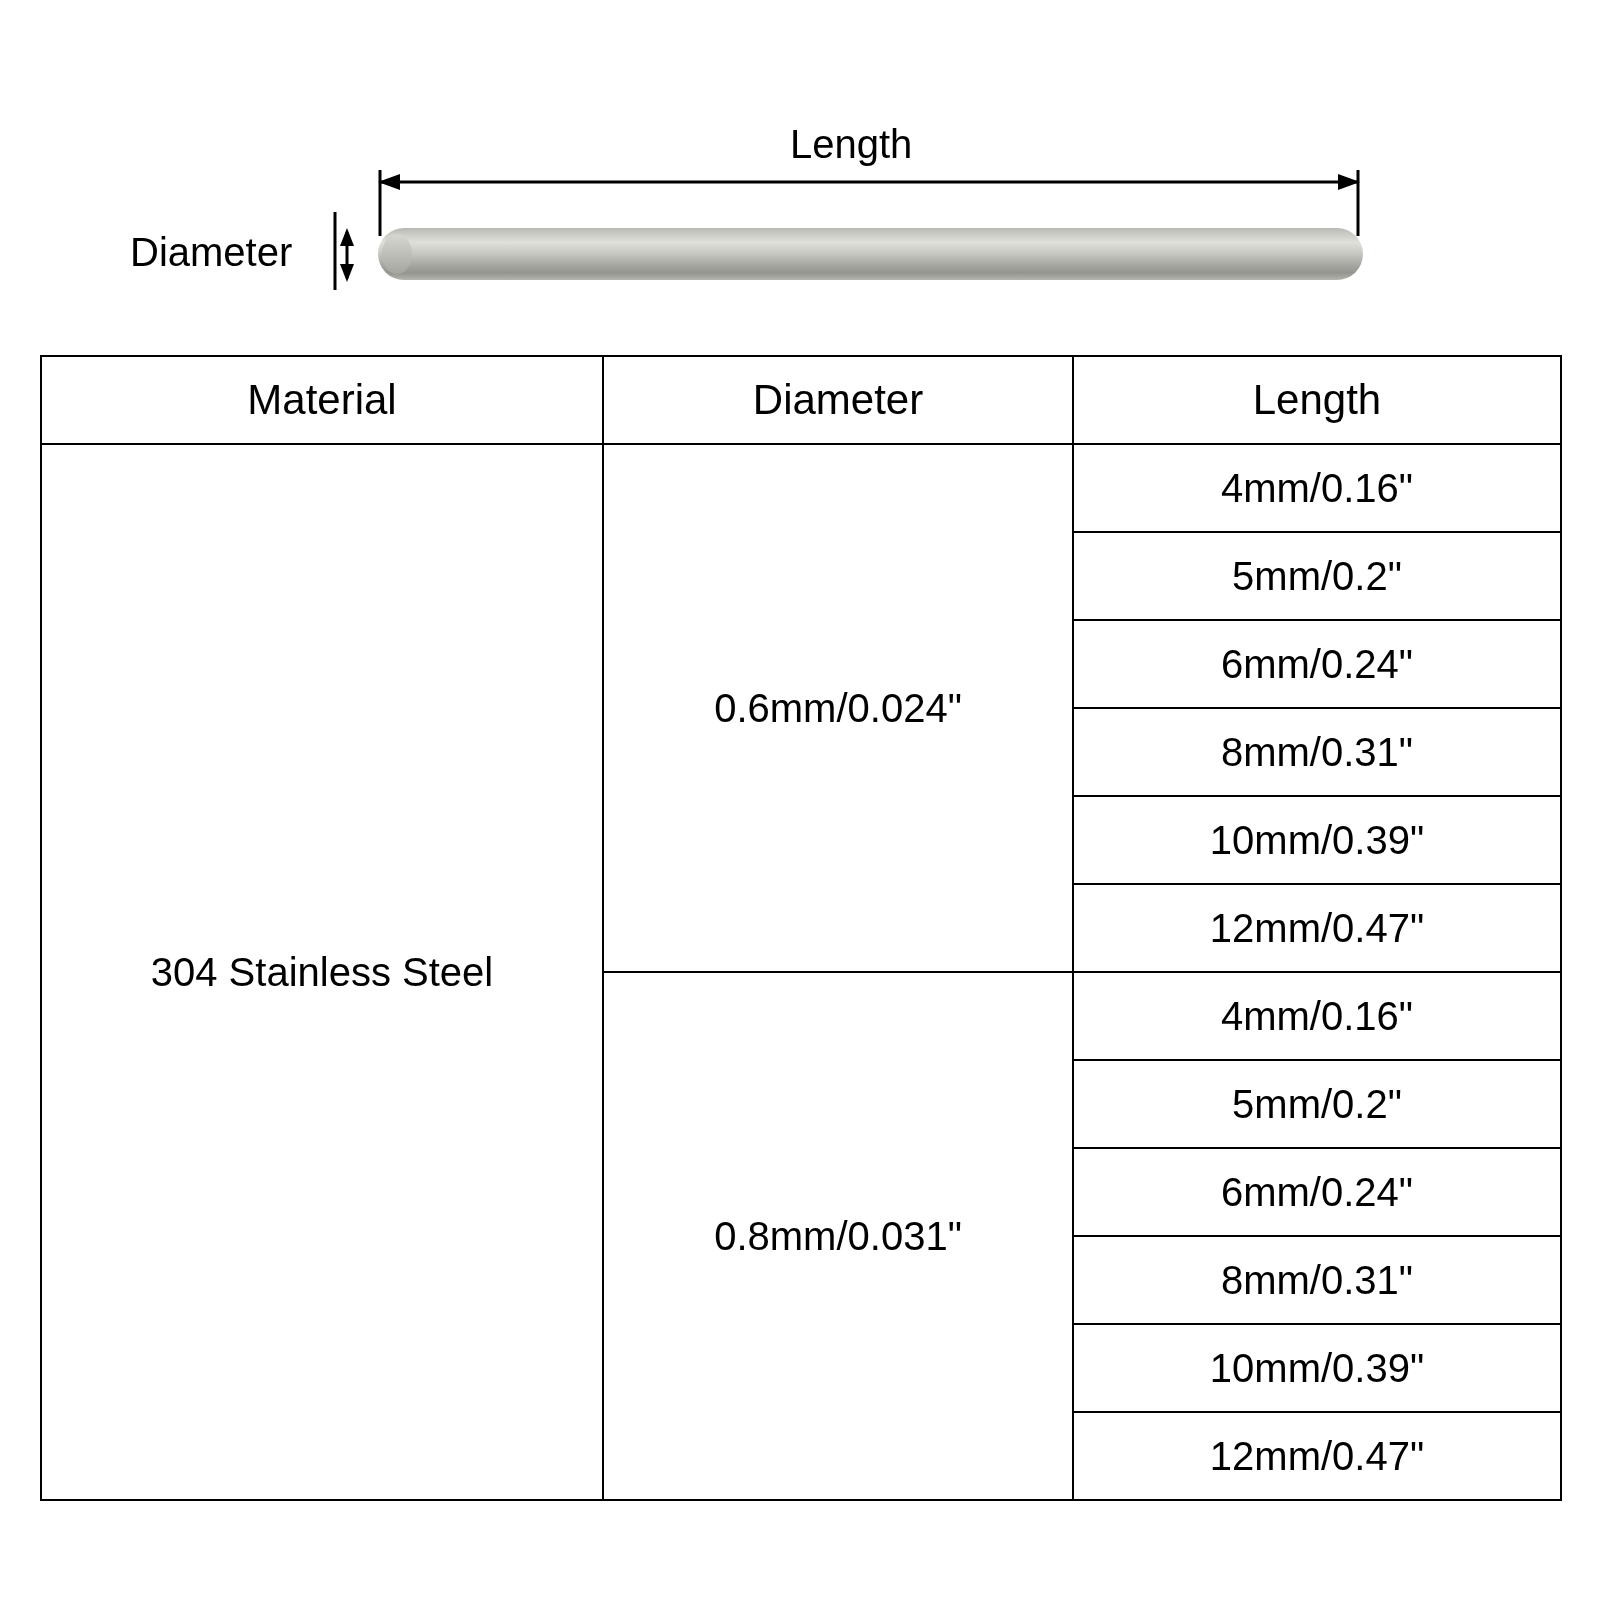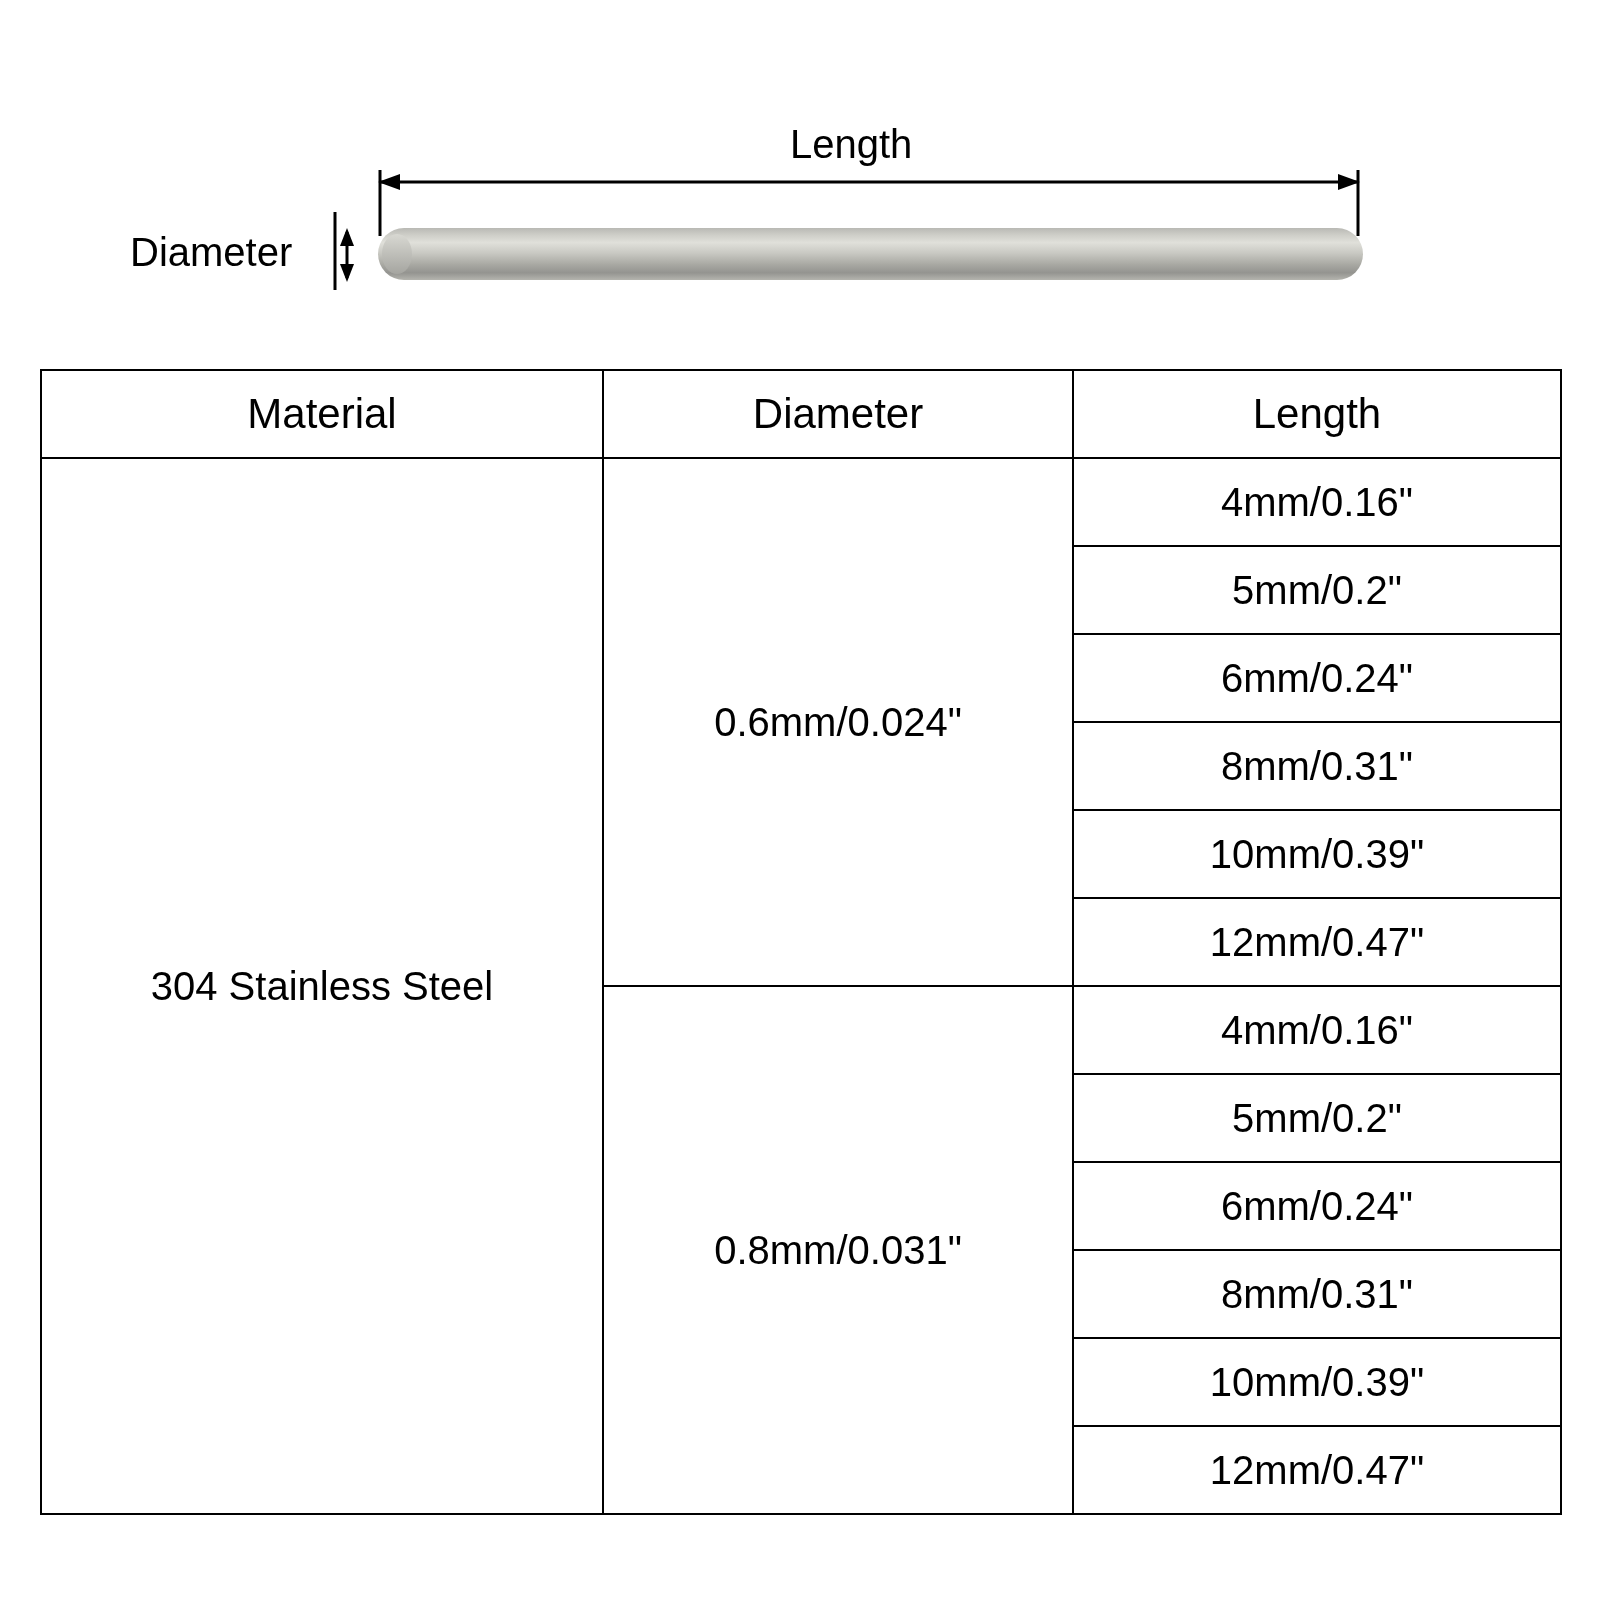--- a/index.html
+++ b/index.html
@@ -76,21 +76,21 @@
     width: 30px;
     height: 40px;
     border-radius: 50%;
     background: linear-gradient(to bottom, #d8d8d2, #a5a5a0);
   }
 
   
   #spec-table {
     position: absolute;
     left: 40px;
-    top: 369px;
+    top: 355px;
     width: 1522px;
     border-collapse: collapse;
     table-layout: fixed;
   }
   #spec-table td, #spec-table th {
     border: 2px solid #000000;
     text-align: center;
     vertical-align: middle;
     font-size: 40px;
     font-weight: normal;

